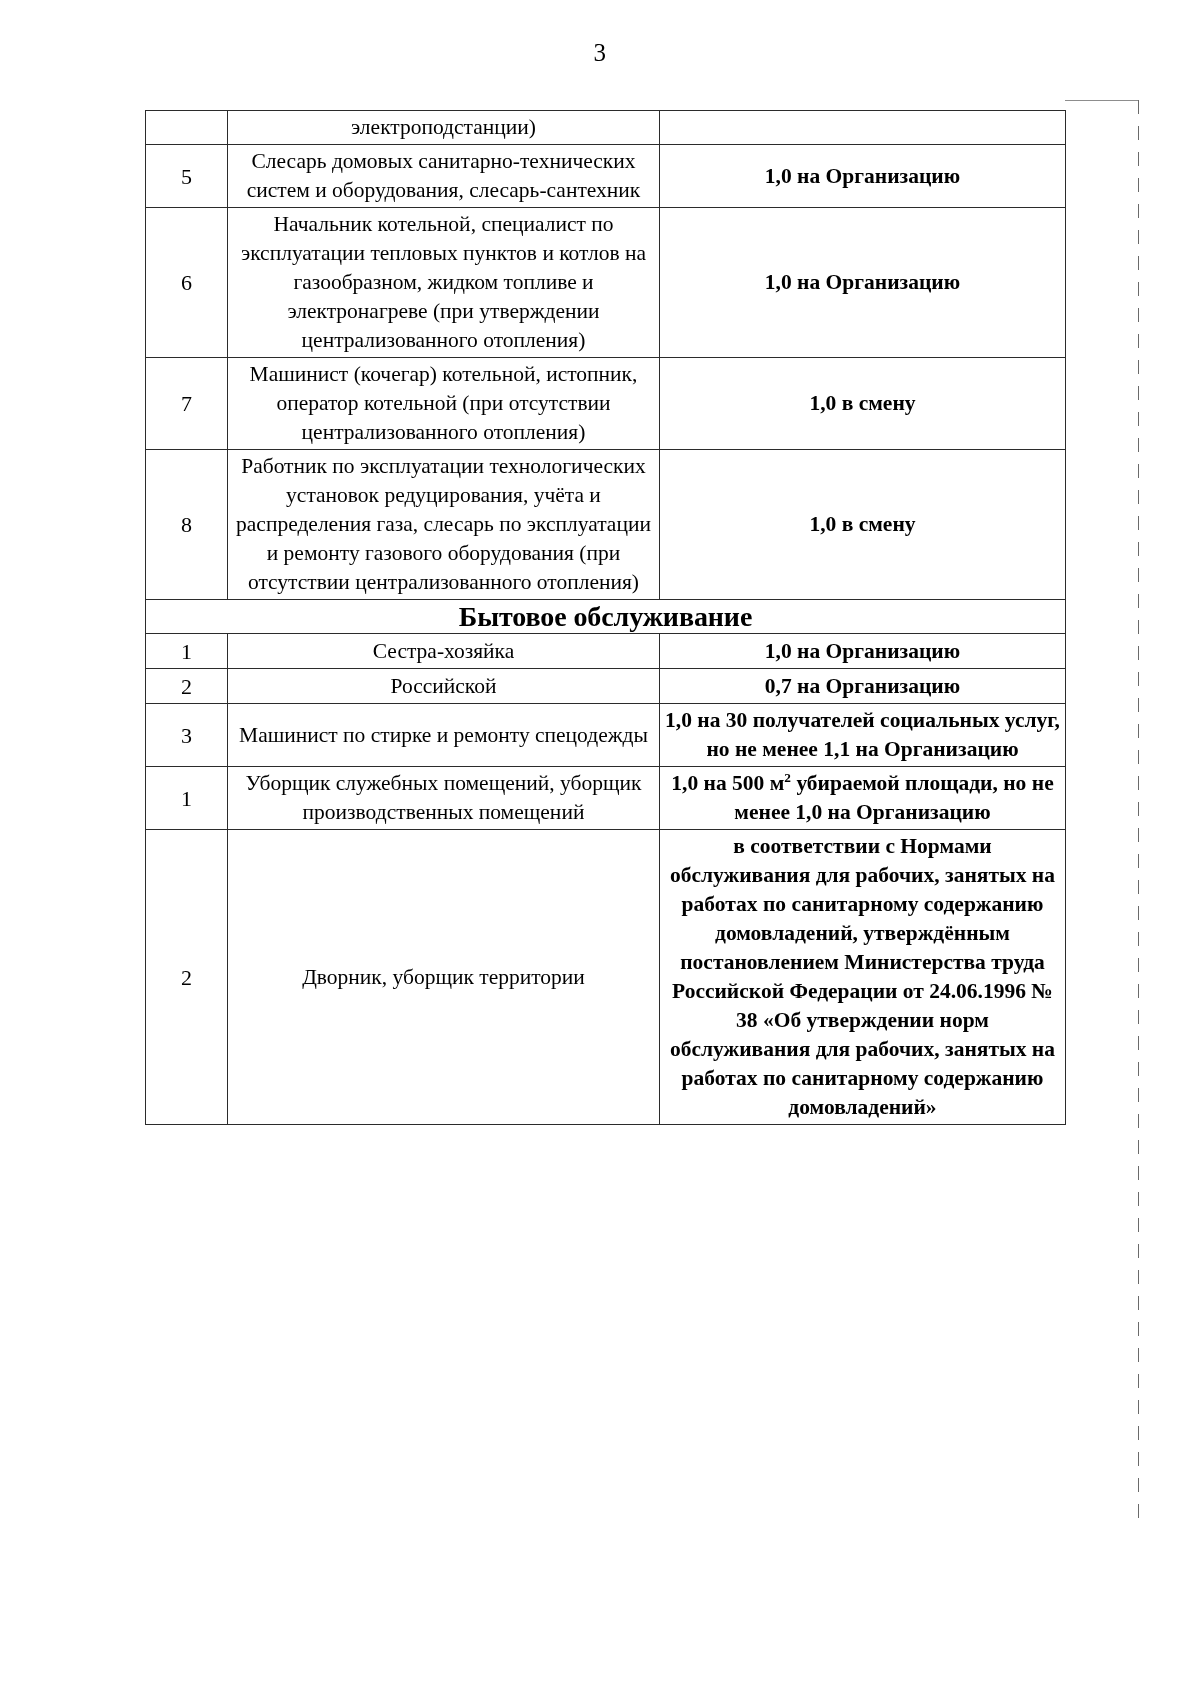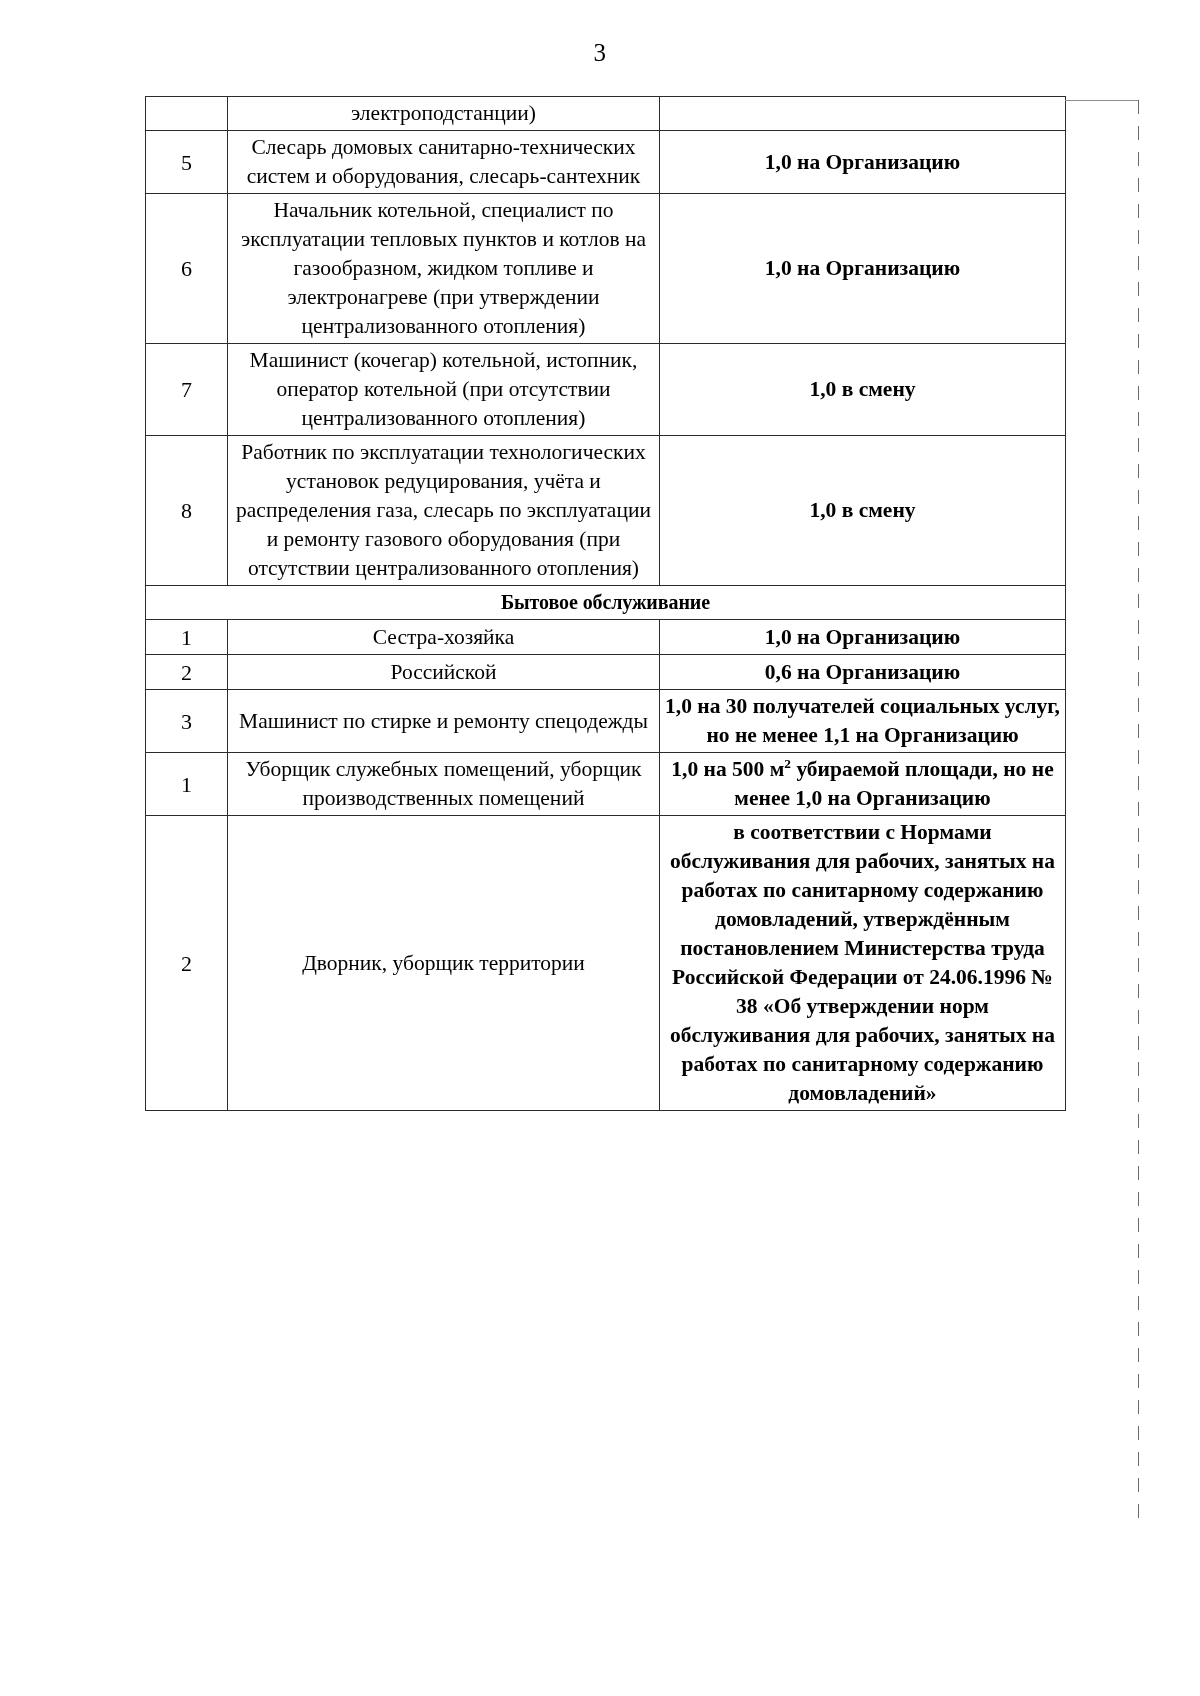--- a/index.html
+++ b/index.html
@@ -30,21 +30,21 @@
     width: 1200px;
     text-align: center;
     font-size: 25px;
     line-height: 30px;
     letter-spacing: 0.5px;
   }
 
   table.doc-table {
     position: absolute;
     left: 145px;
-    top: 96px;
+    top: 110px;
     width: 920px;
     border-collapse: collapse;
     table-layout: fixed;
     font-size: 21.5px;
     line-height: 29px;
     border-radius: 22px;
   }
 
   table.doc-table td {
     border: 1px solid #2b2b2b;
@@ -68,21 +68,21 @@
   }
 
   td.norm {
     padding-left: 8px;
     padding-right: 8px;
     font-weight: bold;
   }
 
   td.section-header {
     font-weight: bold;
-    font-size: 20px;
+    font-size: 28px;
     letter-spacing: -0.1px;
     padding-top: 2px;
     padding-bottom: 2px;
     white-space: nowrap;
   }
 
   td.tight {
     line-height: 30px;
   }
 
@@ -165,21 +165,21 @@
 
       <tr>
         <td class="num">1</td>
         <td class="pos tight">Сестра-хозяйка</td>
         <td class="norm tight">1,0 на Организацию</td>
       </tr>
 
       <tr>
         <td class="num">2</td>
         <td class="pos tight">Российской</td>
-        <td class="norm tight">0,6 на Организацию</td>
+        <td class="norm tight">0,7 на Организацию</td>
       </tr>
 
       <tr>
         <td class="num">3</td>
         <td class="pos">Машинист по стирке и ремонту спецодежды</td>
         <td class="norm">1,0 на 30 получателей социальных услуг, но не менее 1,1 на Организацию</td>
       </tr>
 
 
       <tr>

